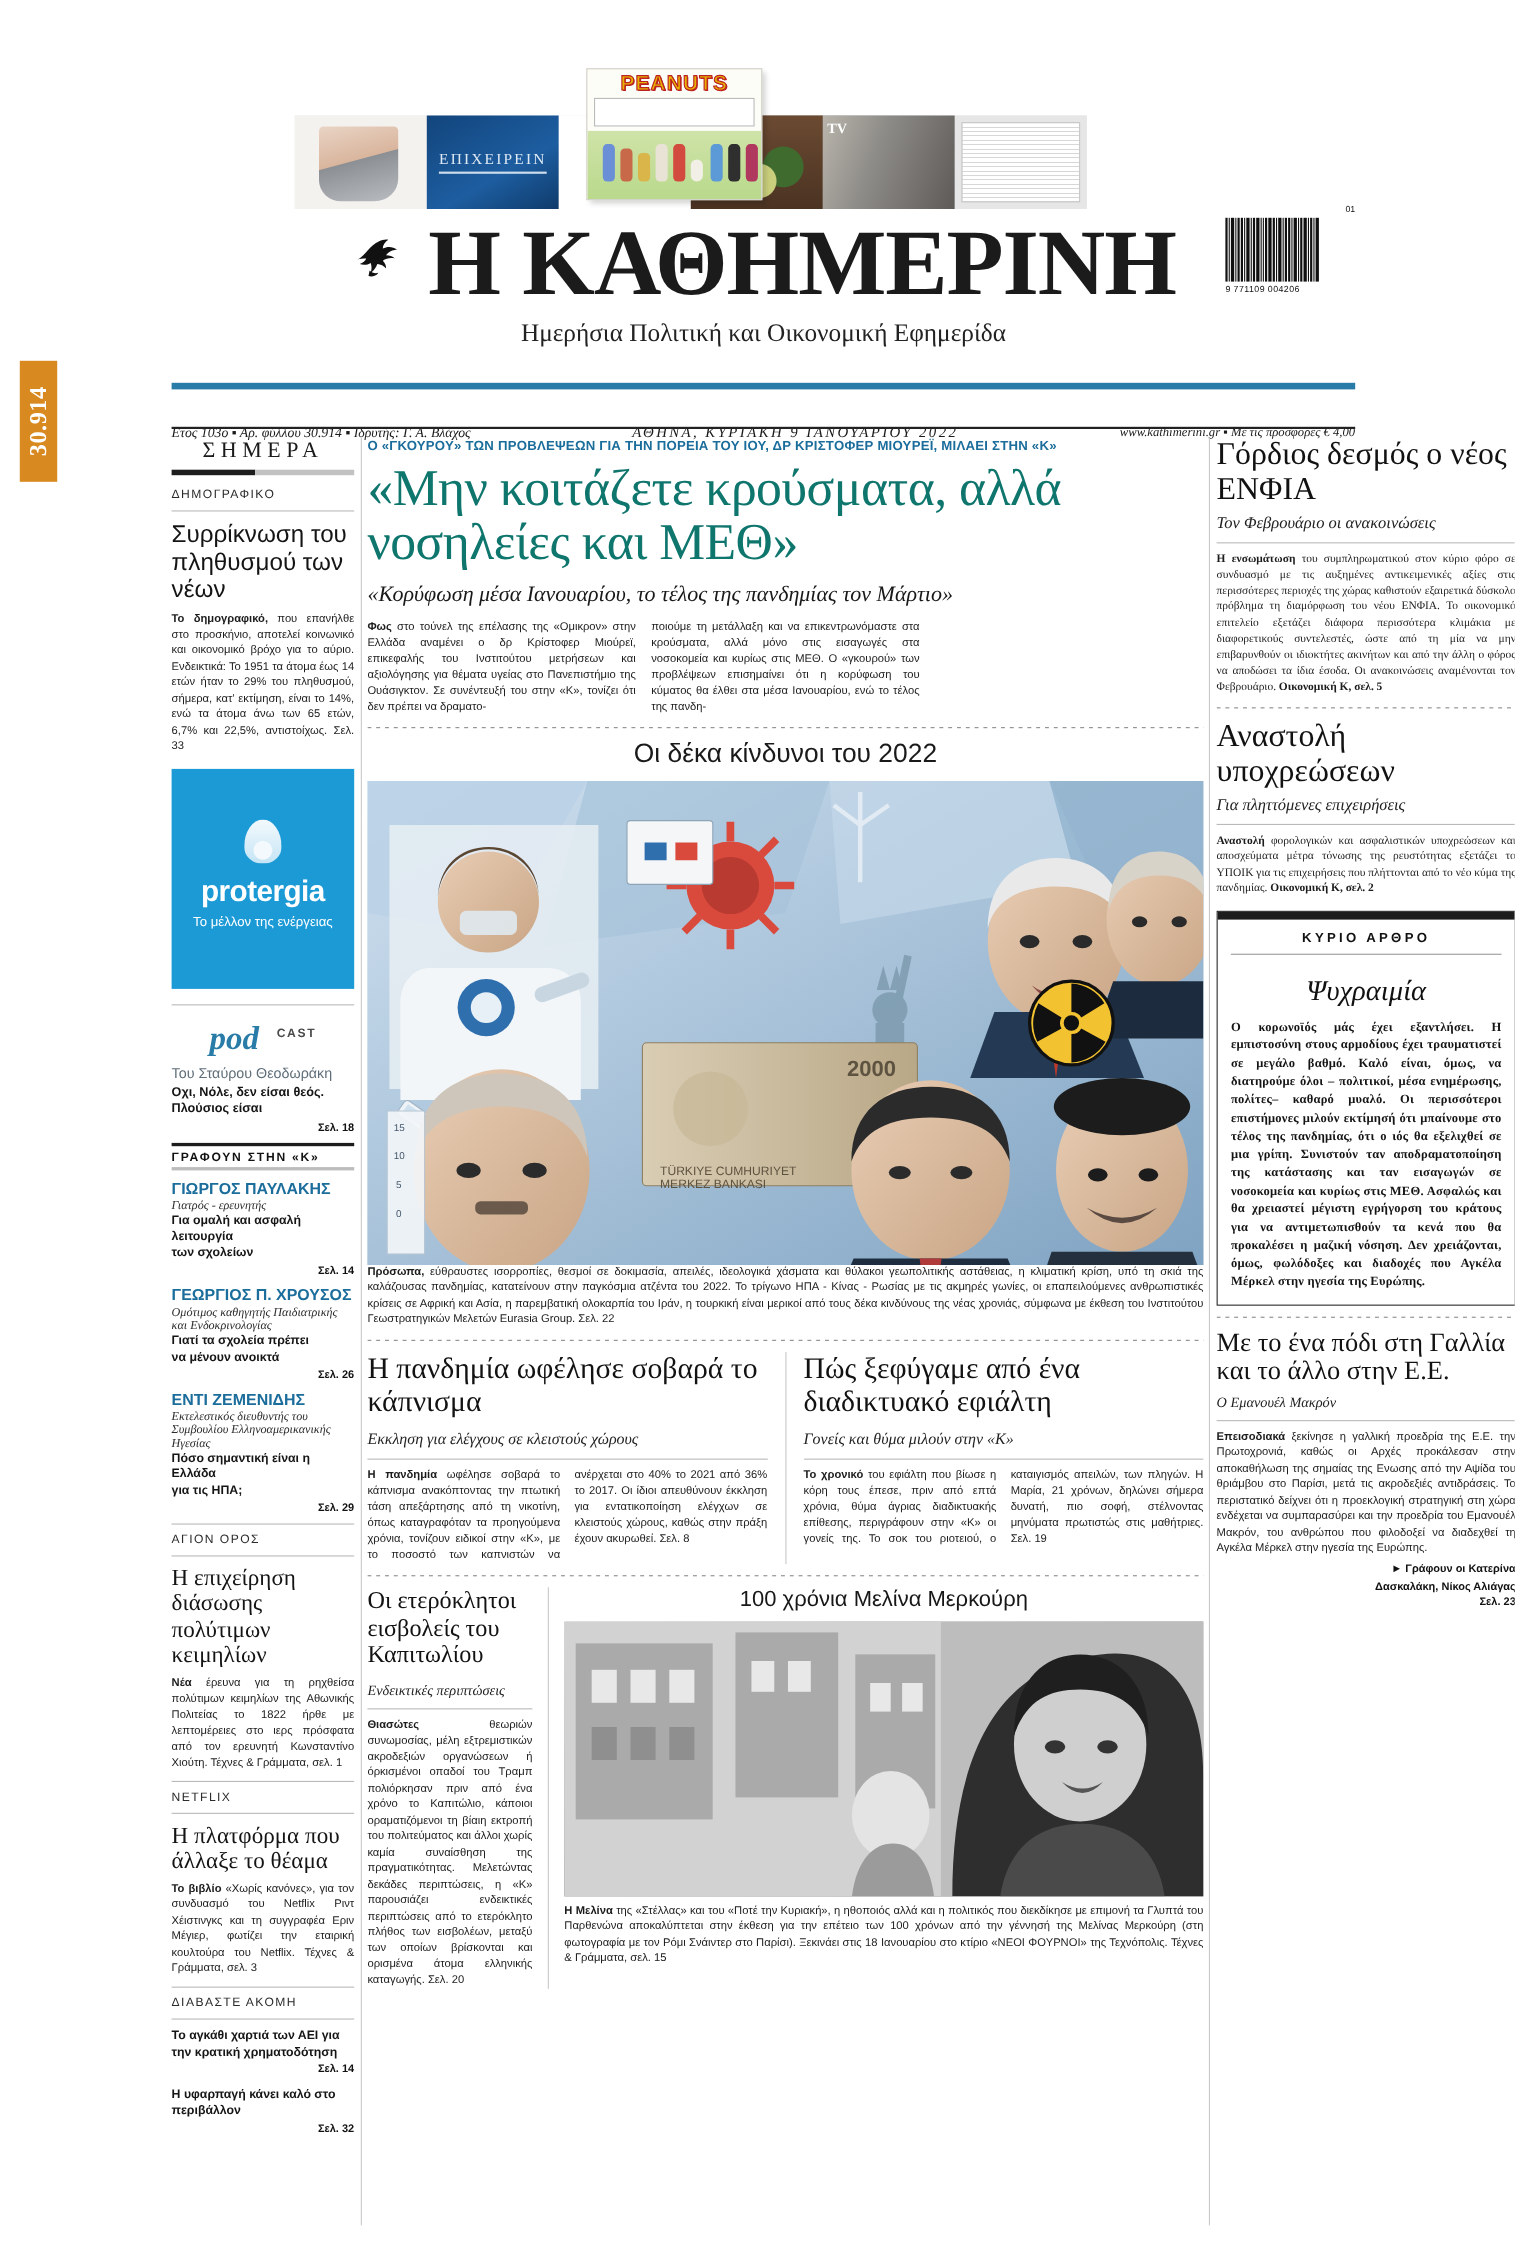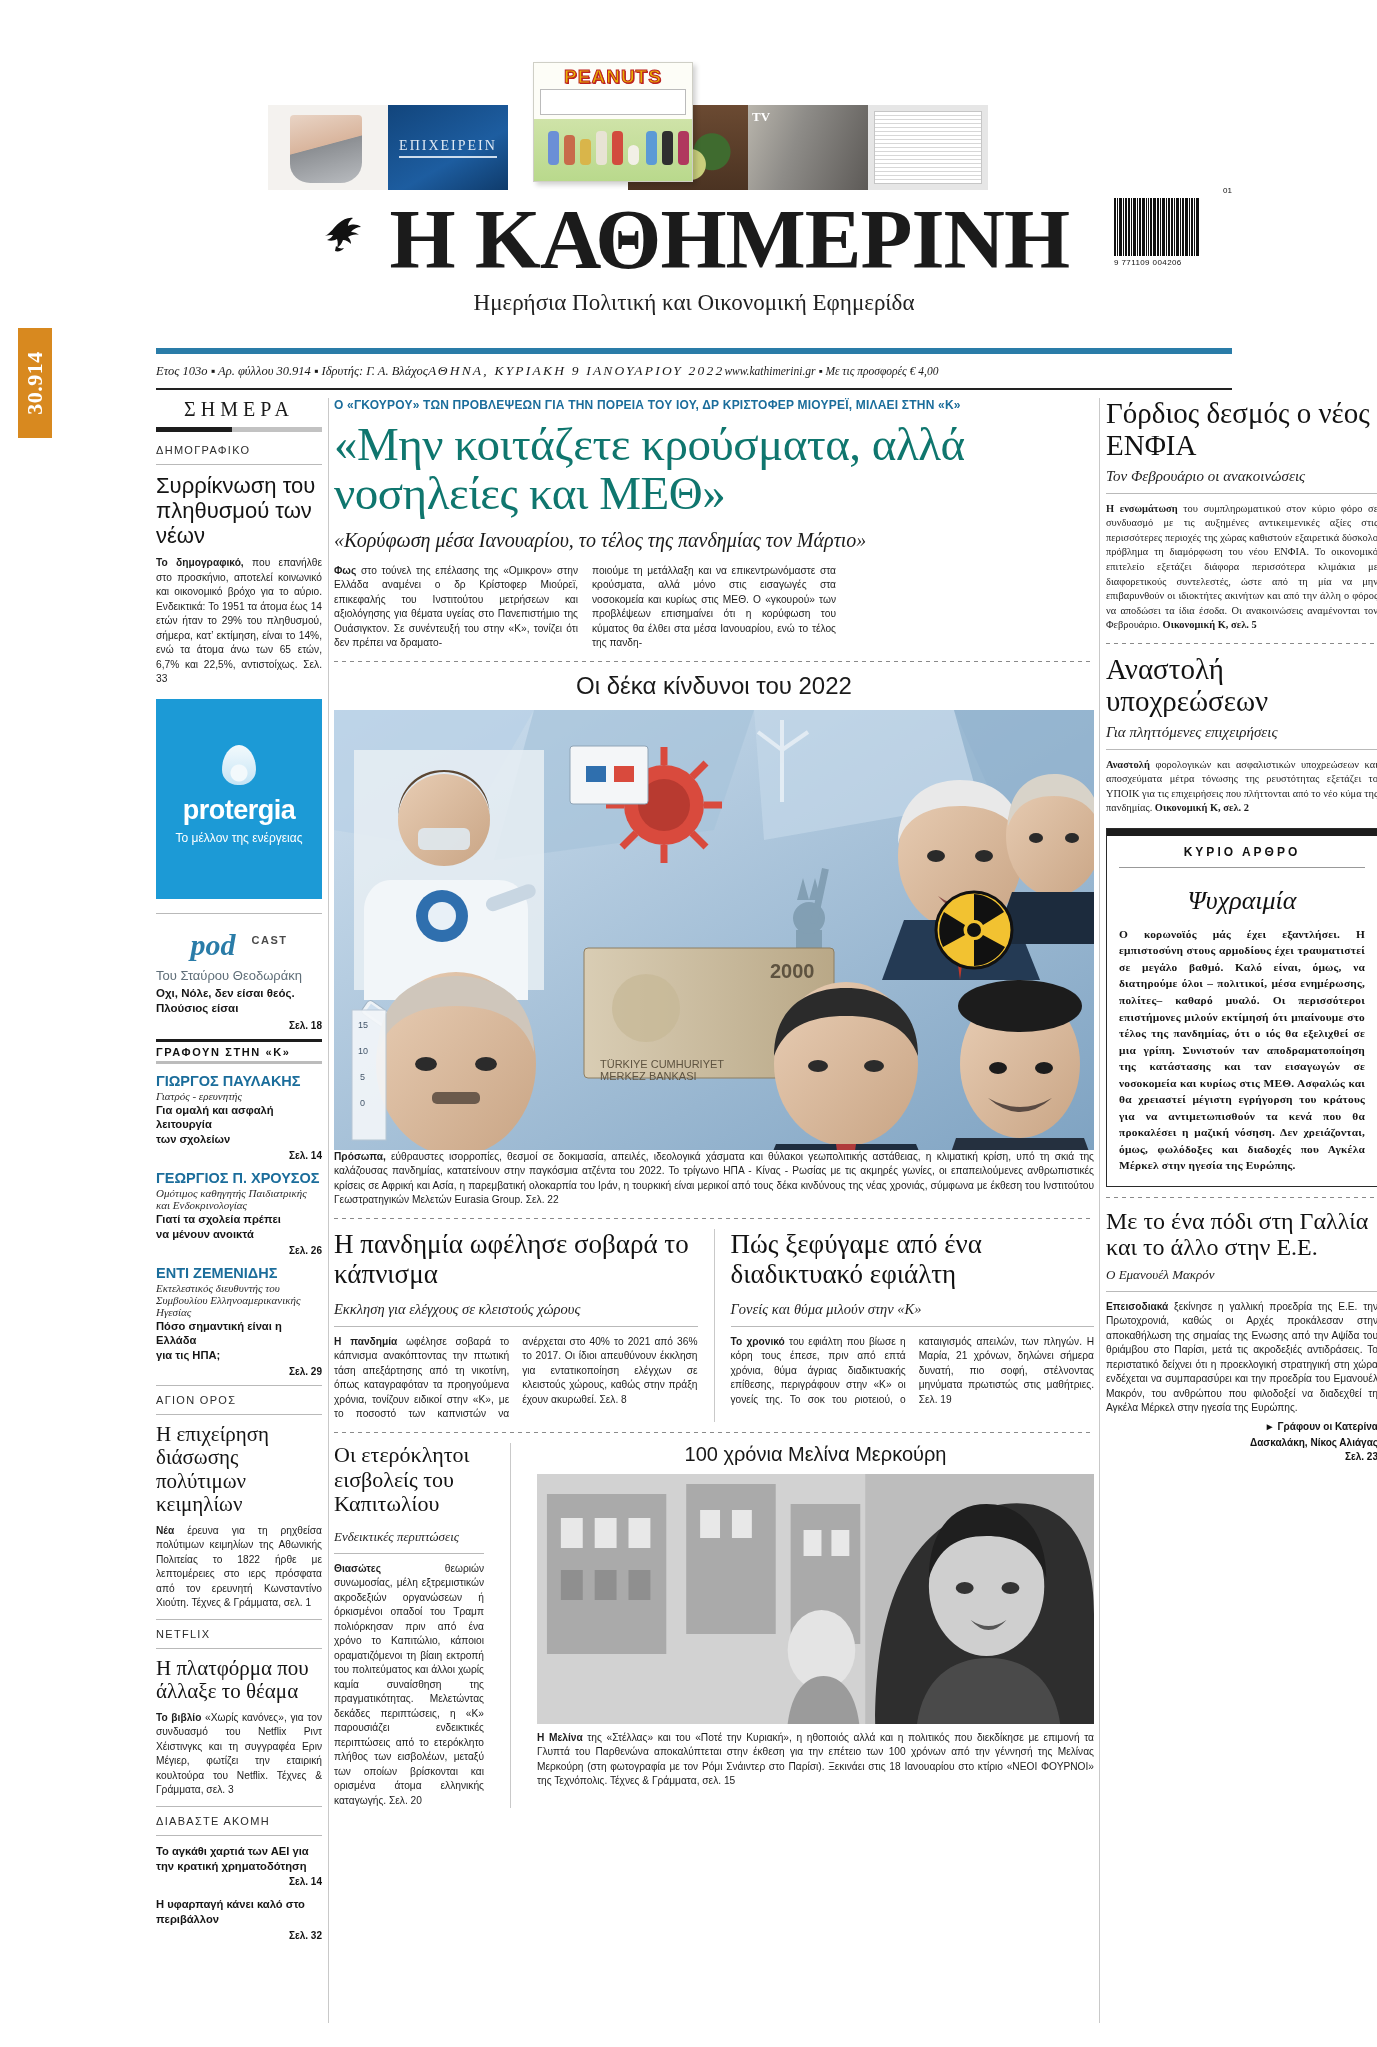--- a/index.html
+++ b/index.html
@@ -150,22 +150,22 @@
     font-family:"Liberation Sans", sans-serif; font-size:8px;
     letter-spacing:.4px; text-align:left; margin-top:2px; color:#111;
   }
   .barcode .issue {
     position:absolute; right:0; top:-12px; font-size:8px;
   }
 
   
   .rule-blue { position:absolute; left:78px; right:78px; top:348px; height:6px; background:#2a7ca8; }
   .dateline {
-    position:absolute; left:78px; right:78px; top:358px; height:26px;
-    display:flex; align-items:center; 
+    position:absolute; left:78px; right:78px; top:380px; height:26px;
+    display:flex; align-items:center; justify-content:space-between;
     font-family:"Liberation Serif", serif; font-style:italic;
     font-size:12.5px; color:#1a1a1a;
   }
   .dateline .center { font-style:italic; letter-spacing:2.2px; font-size:13.5px; }
   .dateline .right { font-size:11.5px; }
   .rule-thin { position:absolute; left:78px; right:78px; top:388px; height:2px; background:#222; }
 
   
   .cols { position:absolute; left:78px; right:78px; top:398px; bottom:24px; }
   .col { position:absolute; top:0; bottom:0; }
@@ -316,21 +316,21 @@
   .mid-head {
     font-family:"Liberation Serif",serif; font-size:27px;
     line-height:1.12; color:#121212;
   }
   .mid-sub {
     font-family:"Liberation Serif",serif; font-style:italic;
     font-size:14.5px; color:#232323; margin:12px 0 7px;
   }
   .two-col-text { column-count:2; column-gap:13px; }
 
-  .three-up { display:grid; grid-template-columns:150px 1px 1fr; gap:26px; }
+  .three-up { display:grid; grid-template-columns:150px 1px 1fr; gap:14px; }
   .melina-title {
     text-align:center; font-family:"Liberation Sans",sans-serif;
     font-size:20px; color:#171717; margin-bottom:8px;
   }
   .photo-melina {
     width:100%; height:250px; position:relative; overflow:hidden;
     background: linear-gradient(160deg,#d9d9d9 0%,#b4b4b4 30%,#8e8e8e 60%,#5d5d5d 100%);
     filter: grayscale(1);
   }
 

